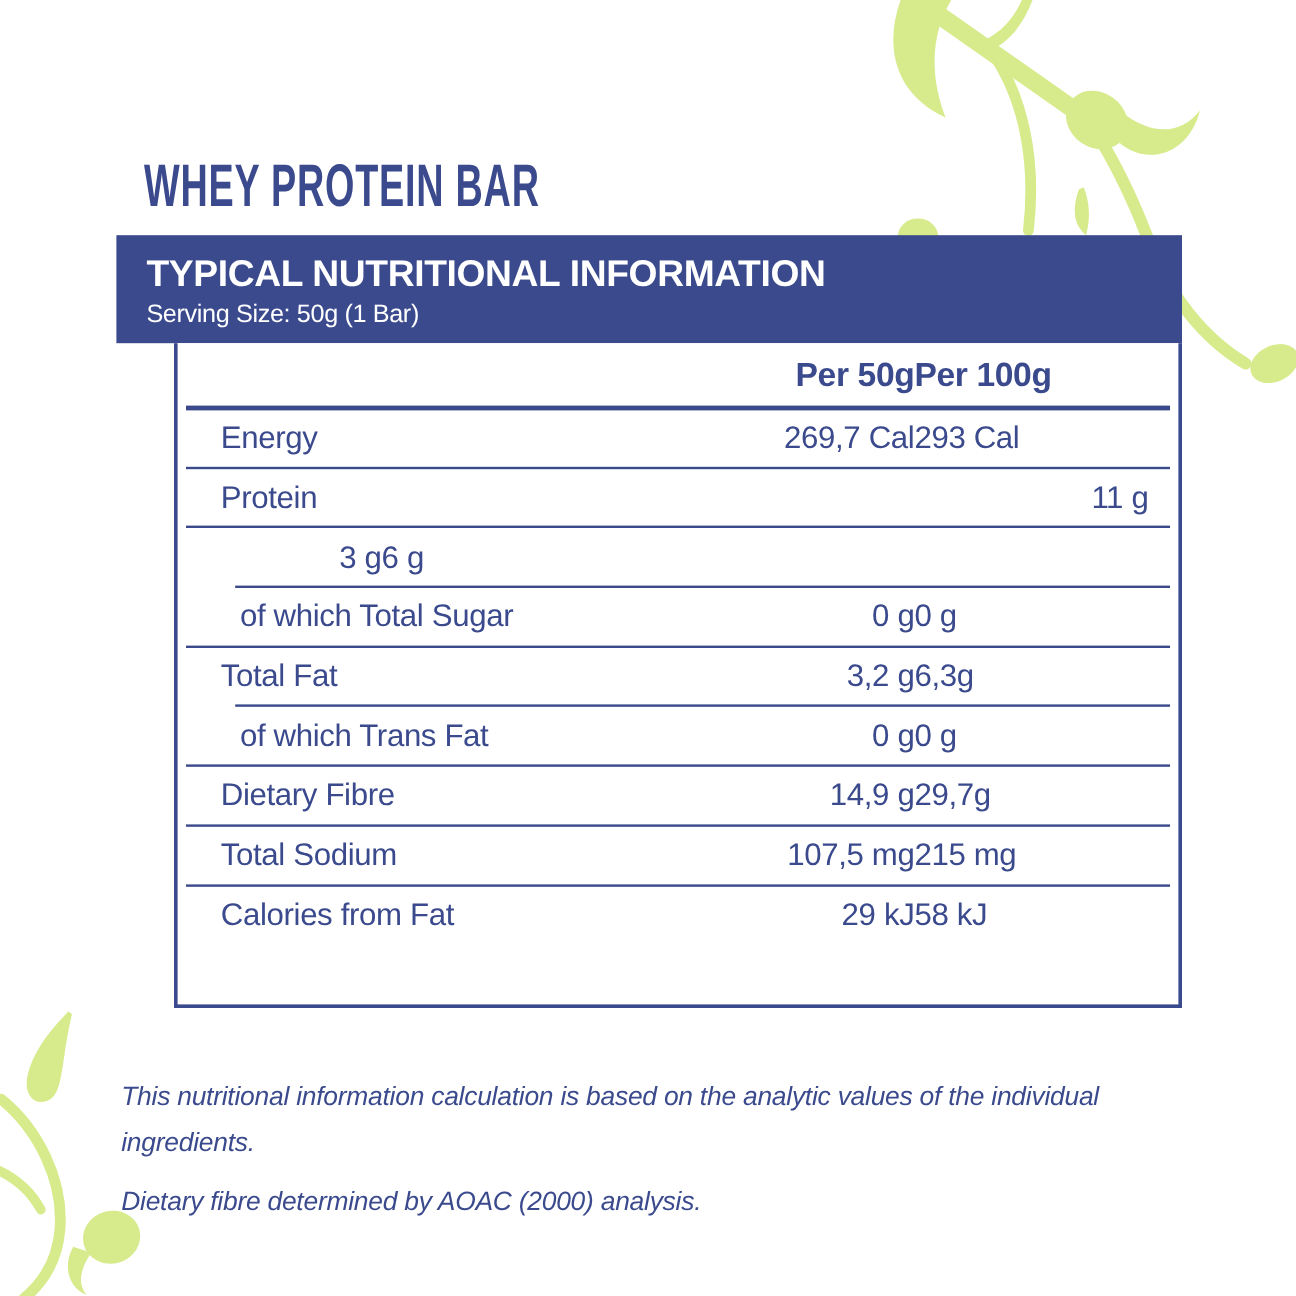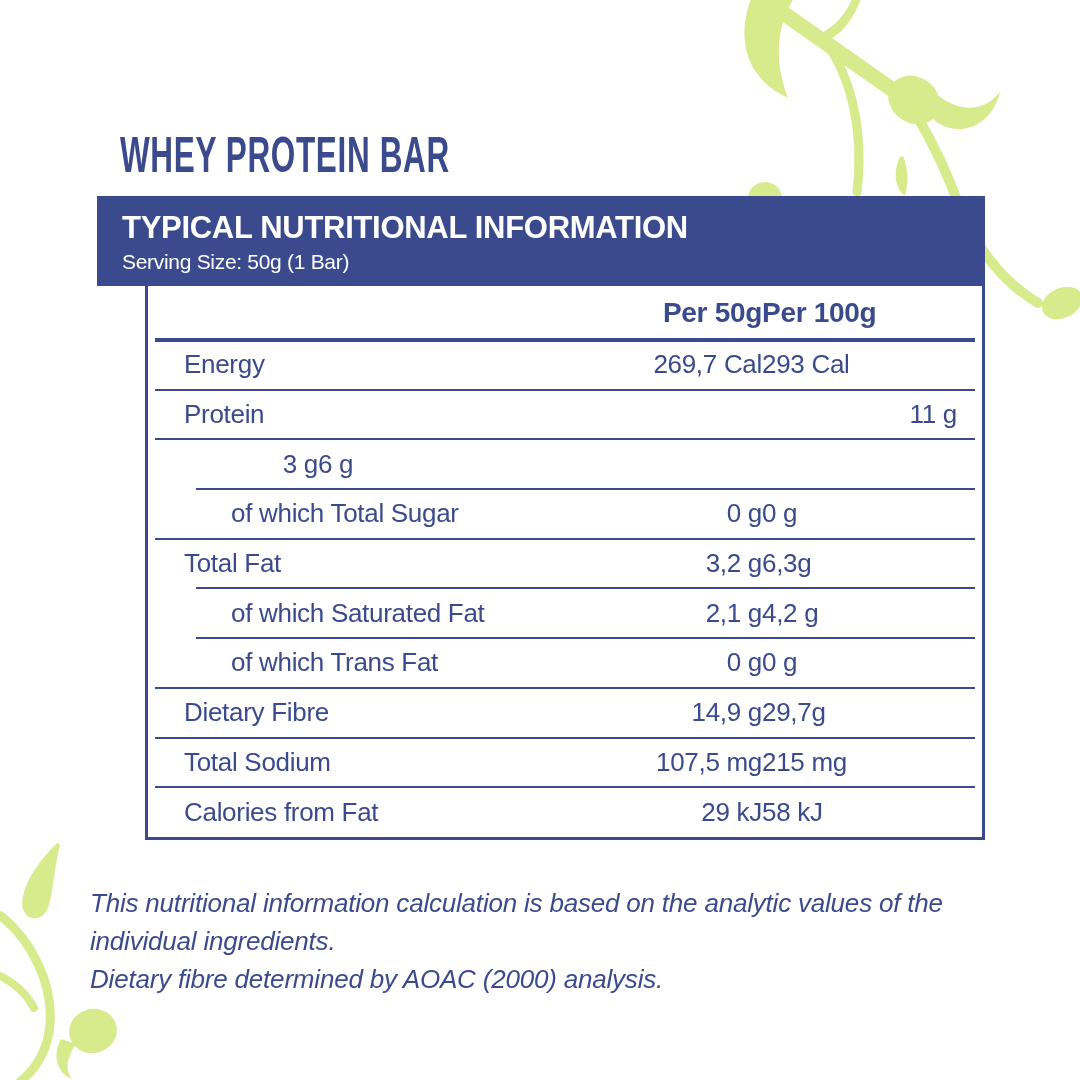--- a/index.html
+++ b/index.html
@@ -34,31 +34,31 @@
     background:#ffffff;border:3px solid #3A4A8D;border-top:none;
     box-sizing:border-box;height:554px;margin-left:48px;
   }
   .row{
     position:relative;display:flex;align-items:center;
     height:49.7px;padding-right:25px;
     font-size:26px;letter-spacing:-0.3px;
   }
   .row.colhead{height:54px;font-weight:bold;font-size:28px;}
   .lbl{flex:1;padding-left:36px;white-space:nowrap;}
-  .row.indent .lbl{padding-left:83px;}
+  .row.indent .lbl{padding-left:52px;}
   .v50{width:170px;text-align:right;white-space:nowrap;}
   .v100{width:195px;text-align:left;white-space:nowrap;}
   .rowline{position:absolute;bottom:-1px;height:2px;background:#3A4A8D;left:7px;right:7px;}
   .row.colhead .rowline{height:4px;bottom:-2px;}
   .row.sep-indent .rowline{left:48px;}
 
   
   .footer{position:absolute;left:90px;top:884px;width:910px;z-index:2;}
   .footer p{
-    margin:0;font-style:italic;font-size:26px;line-height:38px;
+    margin:11px;font-style:italic;font-size:22px;line-height:38px;
     letter-spacing:-0.2px;color:#3A4A8D;
   }
 </style>
 </head>
 <body>
 
 <svg class="vine vine-tr" width="390" height="345" viewBox="0 0 390 345">
   <g fill="#D7EB8C" stroke="none">
 
     <path d="M 62,-4 C 46,36 54,78 98,98 C 84,62 86,26 104,-2 Z"></path>
@@ -133,26 +133,20 @@
     <div class="v50">0 g</div>
     <div class="v100">0 g</div>
     <div class="rowline"></div>
   </div>
       <div class="row sep-indent">
     <div class="lbl">Total Fat</div>
     <div class="v50">3,2 g</div>
     <div class="v100">6,3g</div>
     <div class="rowline"></div>
   </div>
-      <div class="row indent sep-indent">
-    <div class="lbl">of which Saturated Fat</div>
-    <div class="v50">2,1 g</div>
-    <div class="v100">4,2 g</div>
-    <div class="rowline"></div>
-  </div>
       <div class="row indent sep-full">
     <div class="lbl">of which Trans Fat</div>
     <div class="v50">0 g</div>
     <div class="v100">0 g</div>
     <div class="rowline"></div>
   </div>
       <div class="row sep-full">
     <div class="lbl">Dietary Fibre</div>
     <div class="v50">14,9 g</div>
     <div class="v100">29,7g</div>

